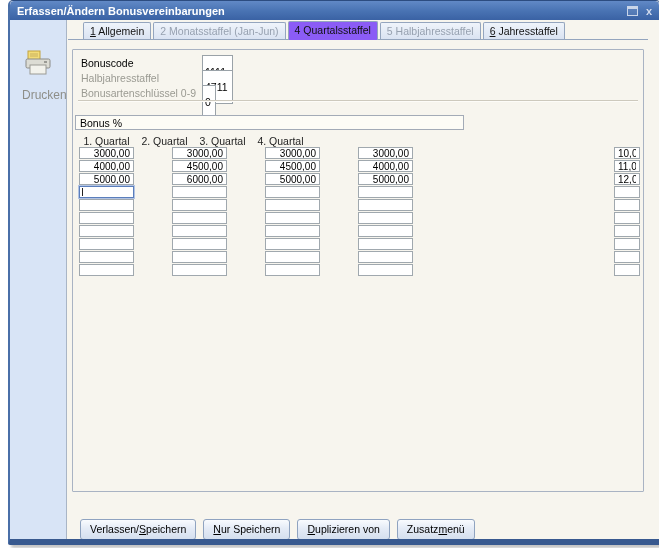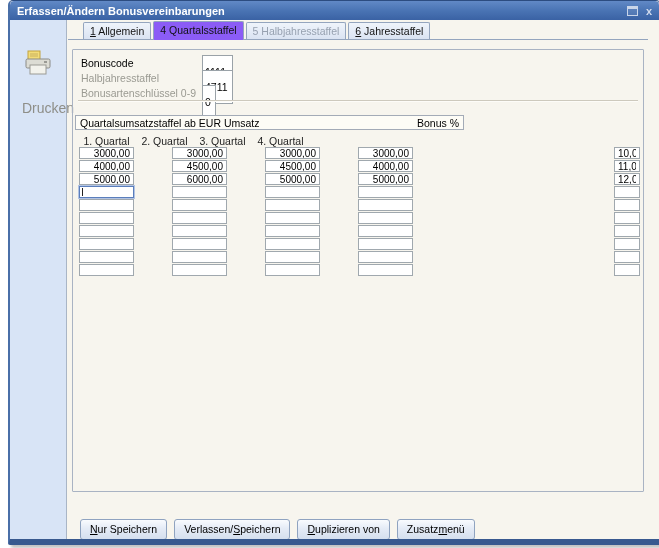--- a/index.html
+++ b/index.html
@@ -30,21 +30,21 @@
   }
   .win-close { color:#d2dcee; font-weight:bold; font-size:11px; line-height:10px; }
 
   
   .main { display:flex; height:520px; }
   .sidebar {
     width:57px; background:#d8e4f6; border-right:1px solid #a9b5c6;
     text-align:center; flex-shrink:0;
   }
   .printer { margin-top:30px; }
-  .drucken { margin-top:20px; color:#8e8e88; font-size:14px;padding-left:12px; }
+  .drucken { margin-top:8px; color:#8e8e88; font-size:12px;padding-left:12px; }
 
   .content { flex:1; position:relative; }
 
   
   .tabstrip { display:flex; align-items:flex-end; margin:2px 0 0 16px; height:17px; position:relative; z-index:2; }
   .tab {
     font-size:10.5px; padding:2px 6px; margin-right:2px; white-space:nowrap;
     background:linear-gradient(#eff4fb,#dae3f2); color:#111;
     border:1px solid #94a5be; border-bottom:none; border-radius:2px 2px 0 0;
     cursor:default;
@@ -136,20 +136,21 @@
           <rect x="21" y="11" width="3" height="2" fill="#9a9a94"></rect>
         </svg>
       </div>
       <div class="drucken">Drucken</div>
     </div>
 
     <div class="content">
 
       <div class="tabstrip">
         <div class="tab"><span></span><span class="mn">1</span><span> Allgemein</span></div>
+        <div class="tab disabled"><span>2 Monatsstaffel (Jan-Jun)</span><span class="mn"></span><span></span></div>
         <div class="tab active"><span>4 Quartalsstaffel</span><span class="mn"></span><span></span></div>
         <div class="tab disabled"><span>5 Halbjahresstaffel</span><span class="mn"></span><span></span></div>
         <div class="tab"><span></span><span class="mn">6</span><span> Jahresstaffel</span></div>
       </div>
 
       <div class="tab-page">
         <div class="groupbox">
 
           <div class="form-row" style="top:7px;">
             <label class="strong">Bonuscode</label>
@@ -160,21 +161,20 @@
             <input class="field w28" type="text" value="4711" style="">
           </div>
           <div class="form-row" style="top:37px;">
             <label>Bonusartenschlüssel 0-9</label>
             <input class="field w14" type="text" value="0" style="">
           </div>
 
           <div class="separator"></div>
 
           <div class="gridbar">
-            <span class="left">Quartalsumsatzstaffel ab EUR Umsatz</span>
             <span>Bonus %</span>
           </div>
 
           <div class="colheads">
             <span>1. Quartal</span>
             <span>2. Quartal</span>
             <span>3. Quartal</span>
             <span>4. Quartal</span>
           </div>
 
@@ -260,21 +260,21 @@
                 <input class="qcell" type="text" value="" style="">
                 <span class="gapcol"></span>
                 <input class="bcell" type="text" value="" style="">
             </div>
 
           </div>
         </div>
       </div>
 
       <div class="buttonbar">
+        <button class="btn"><span>Verlassen/</span><span class="mn">S</span><span>peichern</span></button>
         <button class="btn"><span></span><span class="mn">N</span><span>ur Speichern</span></button>
-        <button class="btn"><span>Verlassen/</span><span class="mn">S</span><span>peichern</span></button>
         <button class="btn"><span></span><span class="mn">D</span><span>uplizieren von</span></button>
         <button class="btn"><span>Zusatz</span><span class="mn">m</span><span>enü</span></button>
       </div>
 
     </div>
   </div>
 </div>
 
 </body></html>

